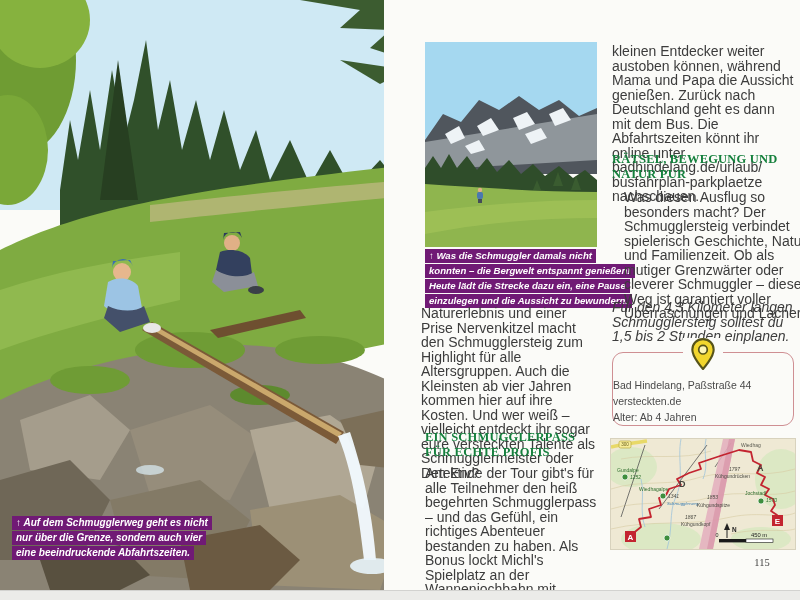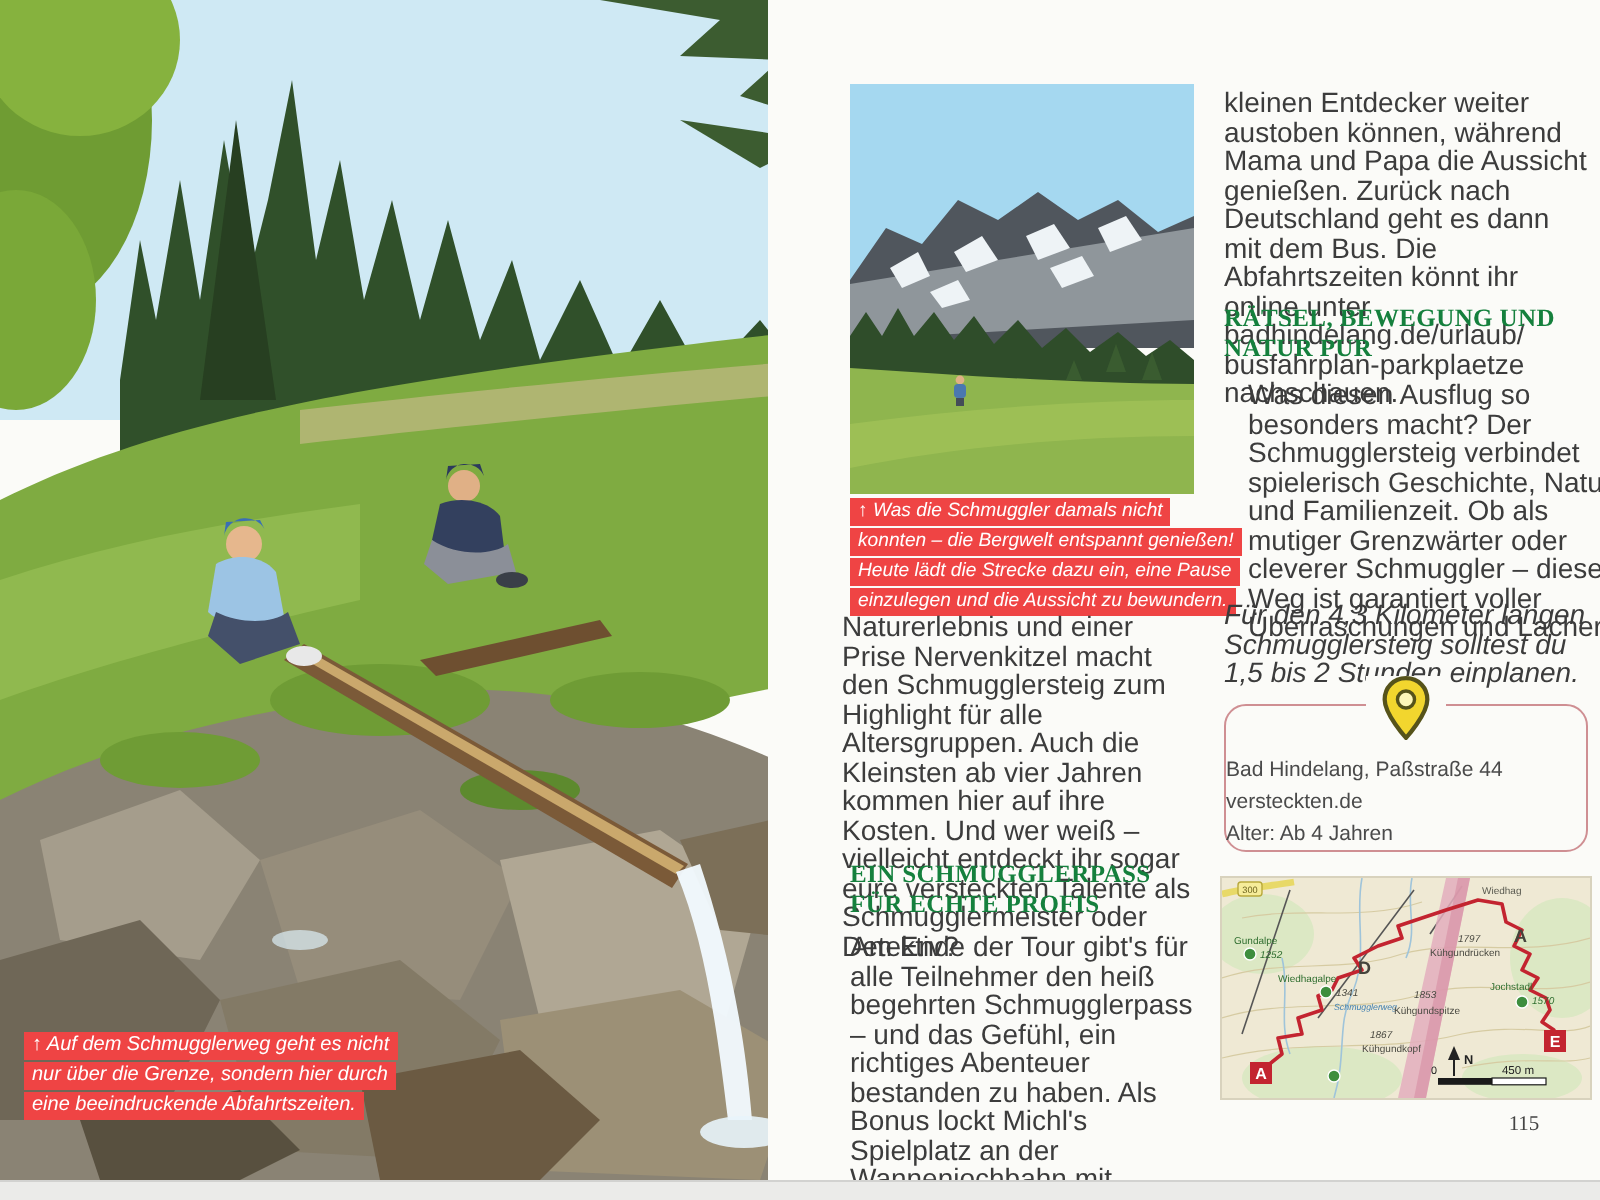--- a/index.html
+++ b/index.html
@@ -5,21 +5,21 @@
   html,body{margin:0;padding:0;}
   body{width:800px;height:600px;background:#fbfbf8;font-family:"Liberation Sans",sans-serif;overflow:hidden;}
   .stage{position:relative;width:800px;height:600px;background:#fbfbf8;}
 
   
   .photo-left{position:absolute;left:0;top:0;width:384px;height:590px;overflow:hidden;}
   .photo-left svg{display:block;}
 
   
   .caption{position:absolute;}
-  .cap-line{display:table;background:#ef4444;color:#ffffff;font-style:italic;font-weight:normal;
+  .cap-line{display:table;background:#701a75;color:#ffffff;font-style:italic;font-weight:bold;
             font-size:10px;line-height:11.5px;padding:1px 4px 1.5px 4px;margin:0 0 1px 0;white-space:nowrap;}
   .caption-left{left:12px;top:516px;}
   .caption-mid{left:425px;top:249px;}
   .caption-mid .cap-line{font-size:9.6px;}
   .body{position:absolute;margin:0;font-size:14px;line-height:14.5px;color:#3c3c3c;text-align:left;}
   .body.italic{font-style:italic;}
   .hd{position:absolute;margin:0;font-family:"Liberation Serif",serif;font-weight:bold;
       font-size:12.5px;line-height:15px;color:#15803d;letter-spacing:.2px;}
 
   .photo-mid{position:absolute;left:425px;top:42px;width:172px;height:205px;overflow:hidden;}
@@ -113,21 +113,21 @@
         <circle cx="232" cy="243" r="8" fill="#e0b086"></circle>
         <path d="M223,240 A10 10 0 0 1 242,238 L240,232 L224,233 Z" fill="#2c3a5c"></path>
         <path d="M220,252 C230,248 244,250 250,258 L252,274 C238,280 224,278 216,270 Z" fill="#33405e"></path>
         <path d="M216,270 C228,278 246,278 254,272 L258,286 L224,292 L212,282 Z" fill="#8b8f98"></path>
         <ellipse cx="256" cy="290" rx="8" ry="4" fill="#3a3f48"></ellipse>
       </g>
     </svg>
 
     <div class="caption caption-left">
       <div class="cap-line">↑  Auf dem Schmugglerweg geht es nicht</div>
-      <div class="cap-line">nur über die Grenze, sondern hier durch</div>
+      <div class="cap-line">nur über die Grenze, sondern auch vier</div>
       <div class="cap-line">eine beeindruckende Abfahrtszeiten.</div>
     </div>
   </div>
 
   <div class="photo-mid">
     <svg width="172" height="205" viewBox="0 0 172 205">
       <rect x="0" y="0" width="172" height="130" fill="#a5d8f0"></rect>
       <ellipse cx="152" cy="100" rx="14" ry="6" fill="#ffffff" opacity="0.9"></ellipse>
       <ellipse cx="166" cy="88" rx="10" ry="5" fill="#ffffff" opacity="0.8"></ellipse>
 

